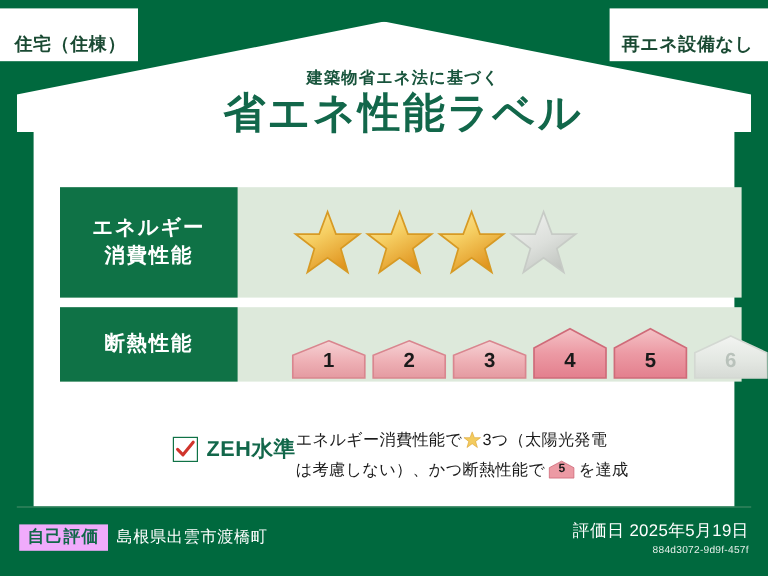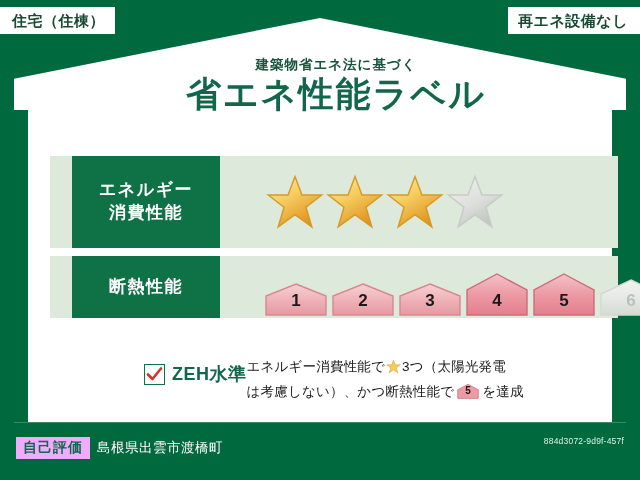--- a/index.html
+++ b/index.html
@@ -21,21 +21,21 @@
 
   
   .corner-tag {
     position: absolute;
     top: 7px;
     background: #ffffff;
     color: #1a4a33;
     font-size: 15px;
     font-weight: bold;
     letter-spacing: 0.5px;
-    padding: 6px 10px 6px 10px;
+    padding: 23px 10px 6px 10px;
     line-height: 1;
     white-space: nowrap;
     z-index: 6;
   }
   .corner-tag.left  { left: 0px; padding-left: 12px; }
   .corner-tag.right { right: 0px; padding-right: 12px; }
 
   
   .house {
     position: absolute;
@@ -95,21 +95,20 @@
     left: 36px;
     top: 138px;
     width: 568px;
     z-index: 5;
   }
   .row {
     display: flex;
     align-items: stretch;
     background: #dde9db;
     margin-bottom: 8px;
-    padding-left: 22px;
   }
   .row-label {
     width: 148px;
     min-width: 148px;
     background: #0f7246;
     color: #ffffff;
     font-size: 17px;
     font-weight: bold;
     letter-spacing: 1.5px;
     display: flex;
@@ -435,17 +434,21 @@
     </div>
   </div>
 
   <div class="footer">
     <div class="footer-line"></div>
     <div class="footer-left">
       <span class="self-eval">自己評価</span>
       <span class="address">島根県出雲市渡橋町</span>
     </div>
     <div class="footer-right">
+      <div class="eval-date">
+        <span>評価日</span>
+        <span>2025年5月19日</span>
+      </div>
       <div class="eval-id">884d3072-9d9f-457f</div>
     </div>
   </div>
 
 </div>
 
 </body></html>

